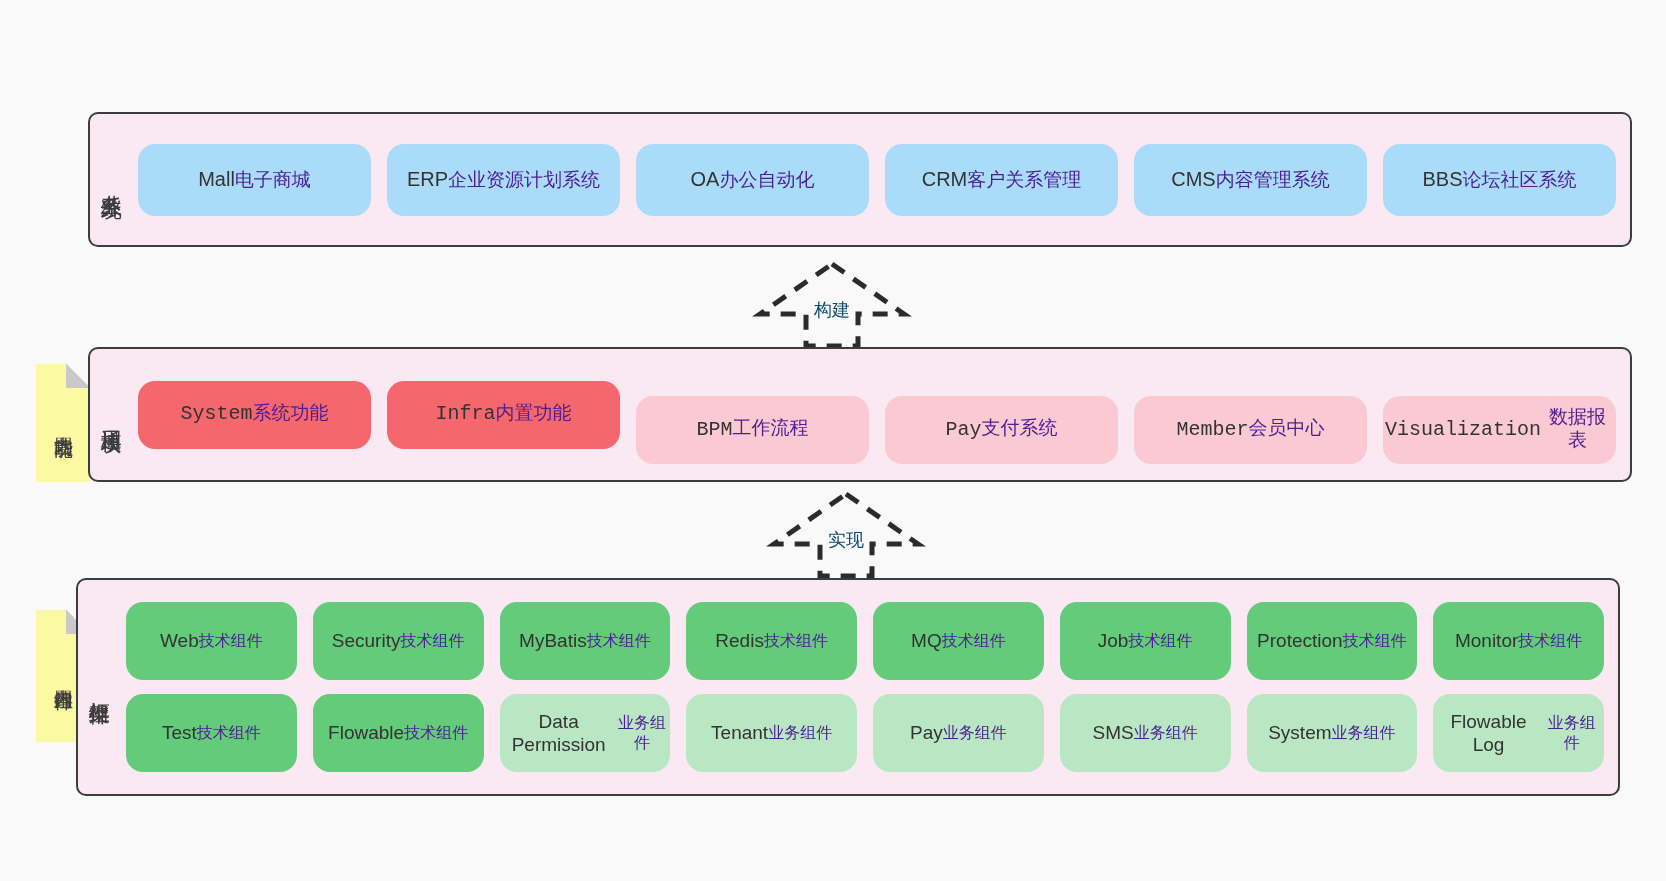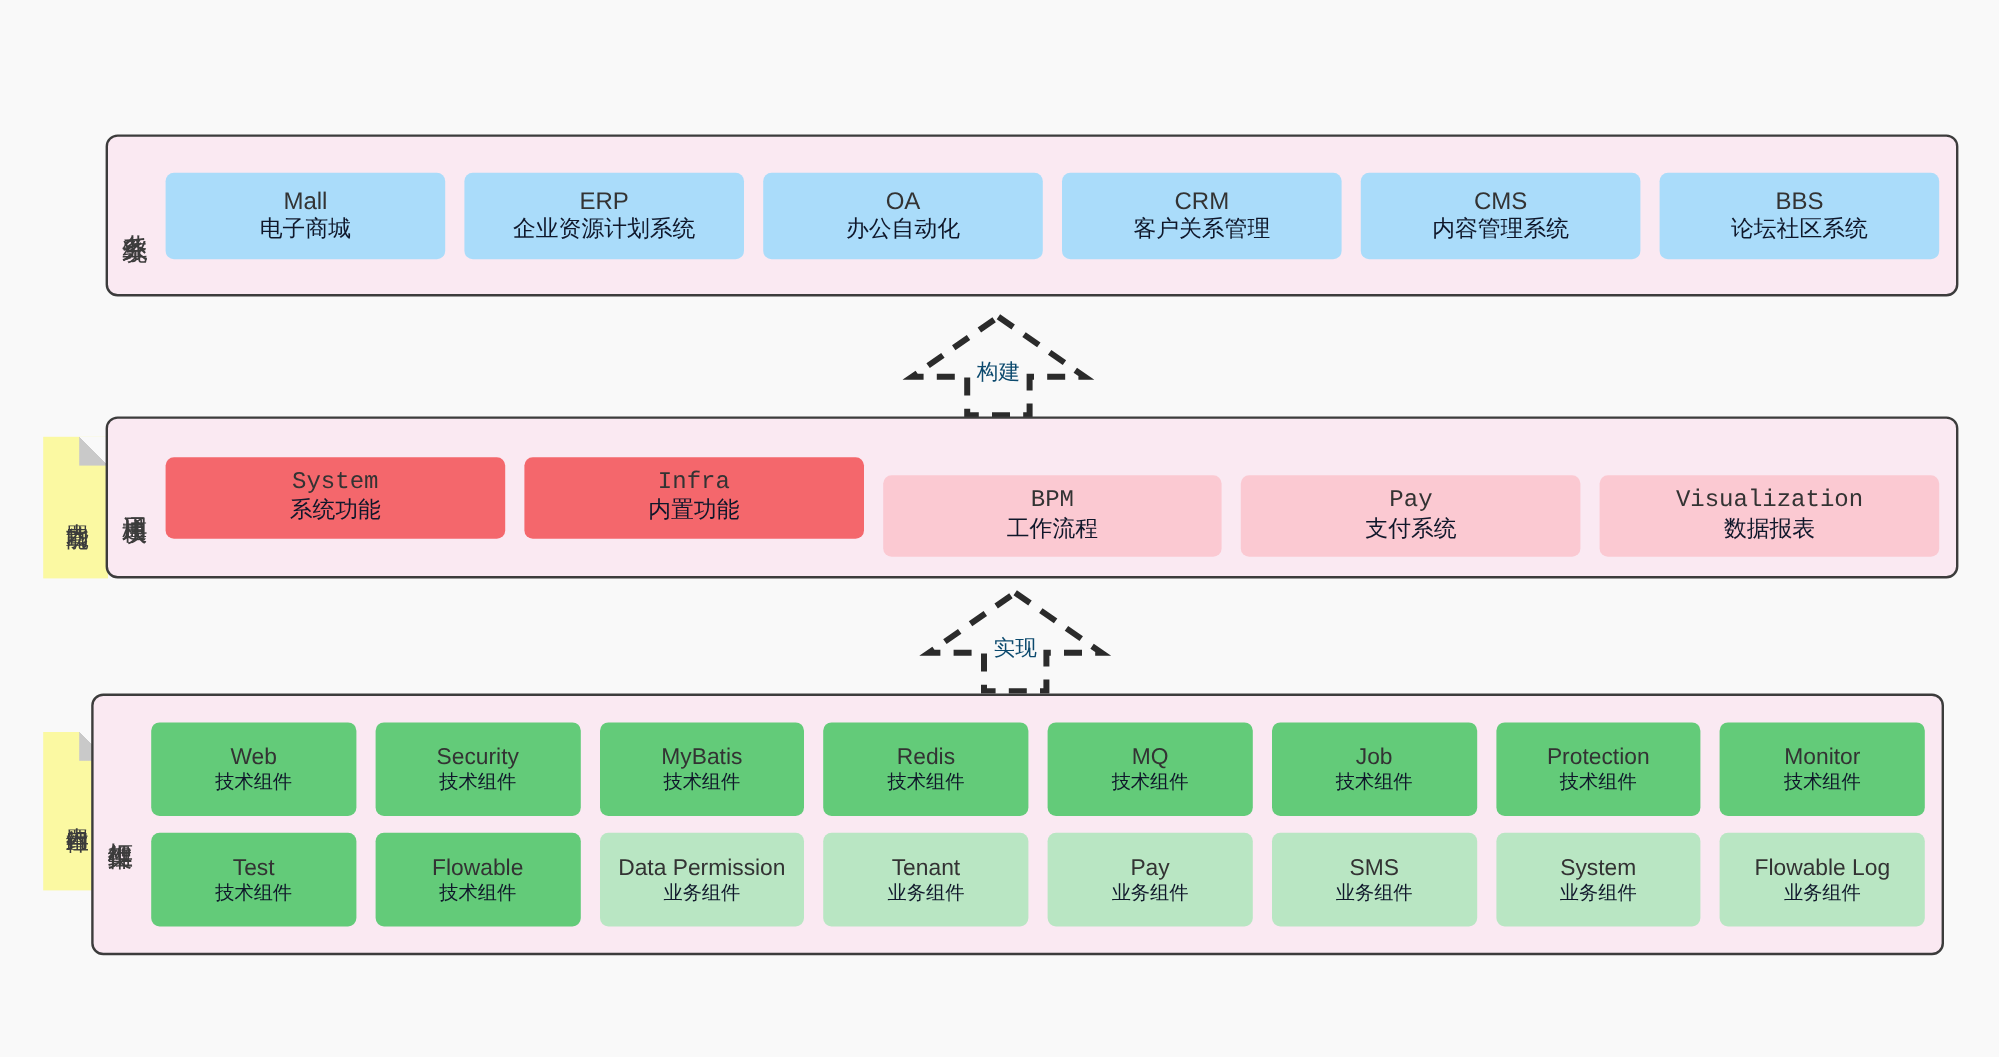--- a/index.html
+++ b/index.html
@@ -59,36 +59,36 @@
   .row {
     display: flex;
     align-items: stretch;
     gap: 16px;
     width: 100%;
   }
 
   
   .card {
     flex: 1 1 0;
-    border-radius: 7px;
-    display: flex;
-    flex-direction: column;
+    border-radius: 17px;
+    display: flex;
+    align-items: center;
     justify-content: center;
     text-align: center;
     line-height: 1.22;
     box-sizing: border-box;
     padding: 4px 2px;
   }
   .card .en {
     font-size: 20px;
     color: #333333;
   }
   .card .cn {
     font-size: 19px;
-    color: #0f172a;
+    color: #4c1d95;
   }
   .card.sm .en { font-size: 19px; }
   .card.sm .cn { font-size: 16px; }
 
   
   .c-blue        { background: #aadcfa; }
   .c-red         { background: #f4676c; }
   .c-pink        { background: #fbc9d2; margin-top: 31px; }
   .c-green       { background: #63cb79; }
   .c-green-light { background: #b9e6c3; }
@@ -205,20 +205,24 @@
     </div>
     <div class="card c-pink">
       <span class="en">BPM</span>
       <span class="cn">工作流程</span>
     </div>
     <div class="card c-pink">
       <span class="en">Pay</span>
       <span class="cn">支付系统</span>
     </div>
     <div class="card c-pink">
+      <span class="en">Member</span>
+      <span class="cn">会员中心</span>
+    </div>
+    <div class="card c-pink">
       <span class="en">Visualization</span>
       <span class="cn">数据报表</span>
     </div>
   </div>
 </div>
 
 <div class="arrow" id="arrow-impl">
   <svg width="160" height="90" viewBox="0 0 160 90">
     <path d="M 80 6 L 152 56 L 106 56 L 106 88 L 54 88 L 54 56 L 8 56 Z" fill="none" stroke="#2b2b2b" stroke-width="5" stroke-dasharray="15,11" stroke-linejoin="miter"></path>
   </svg>

